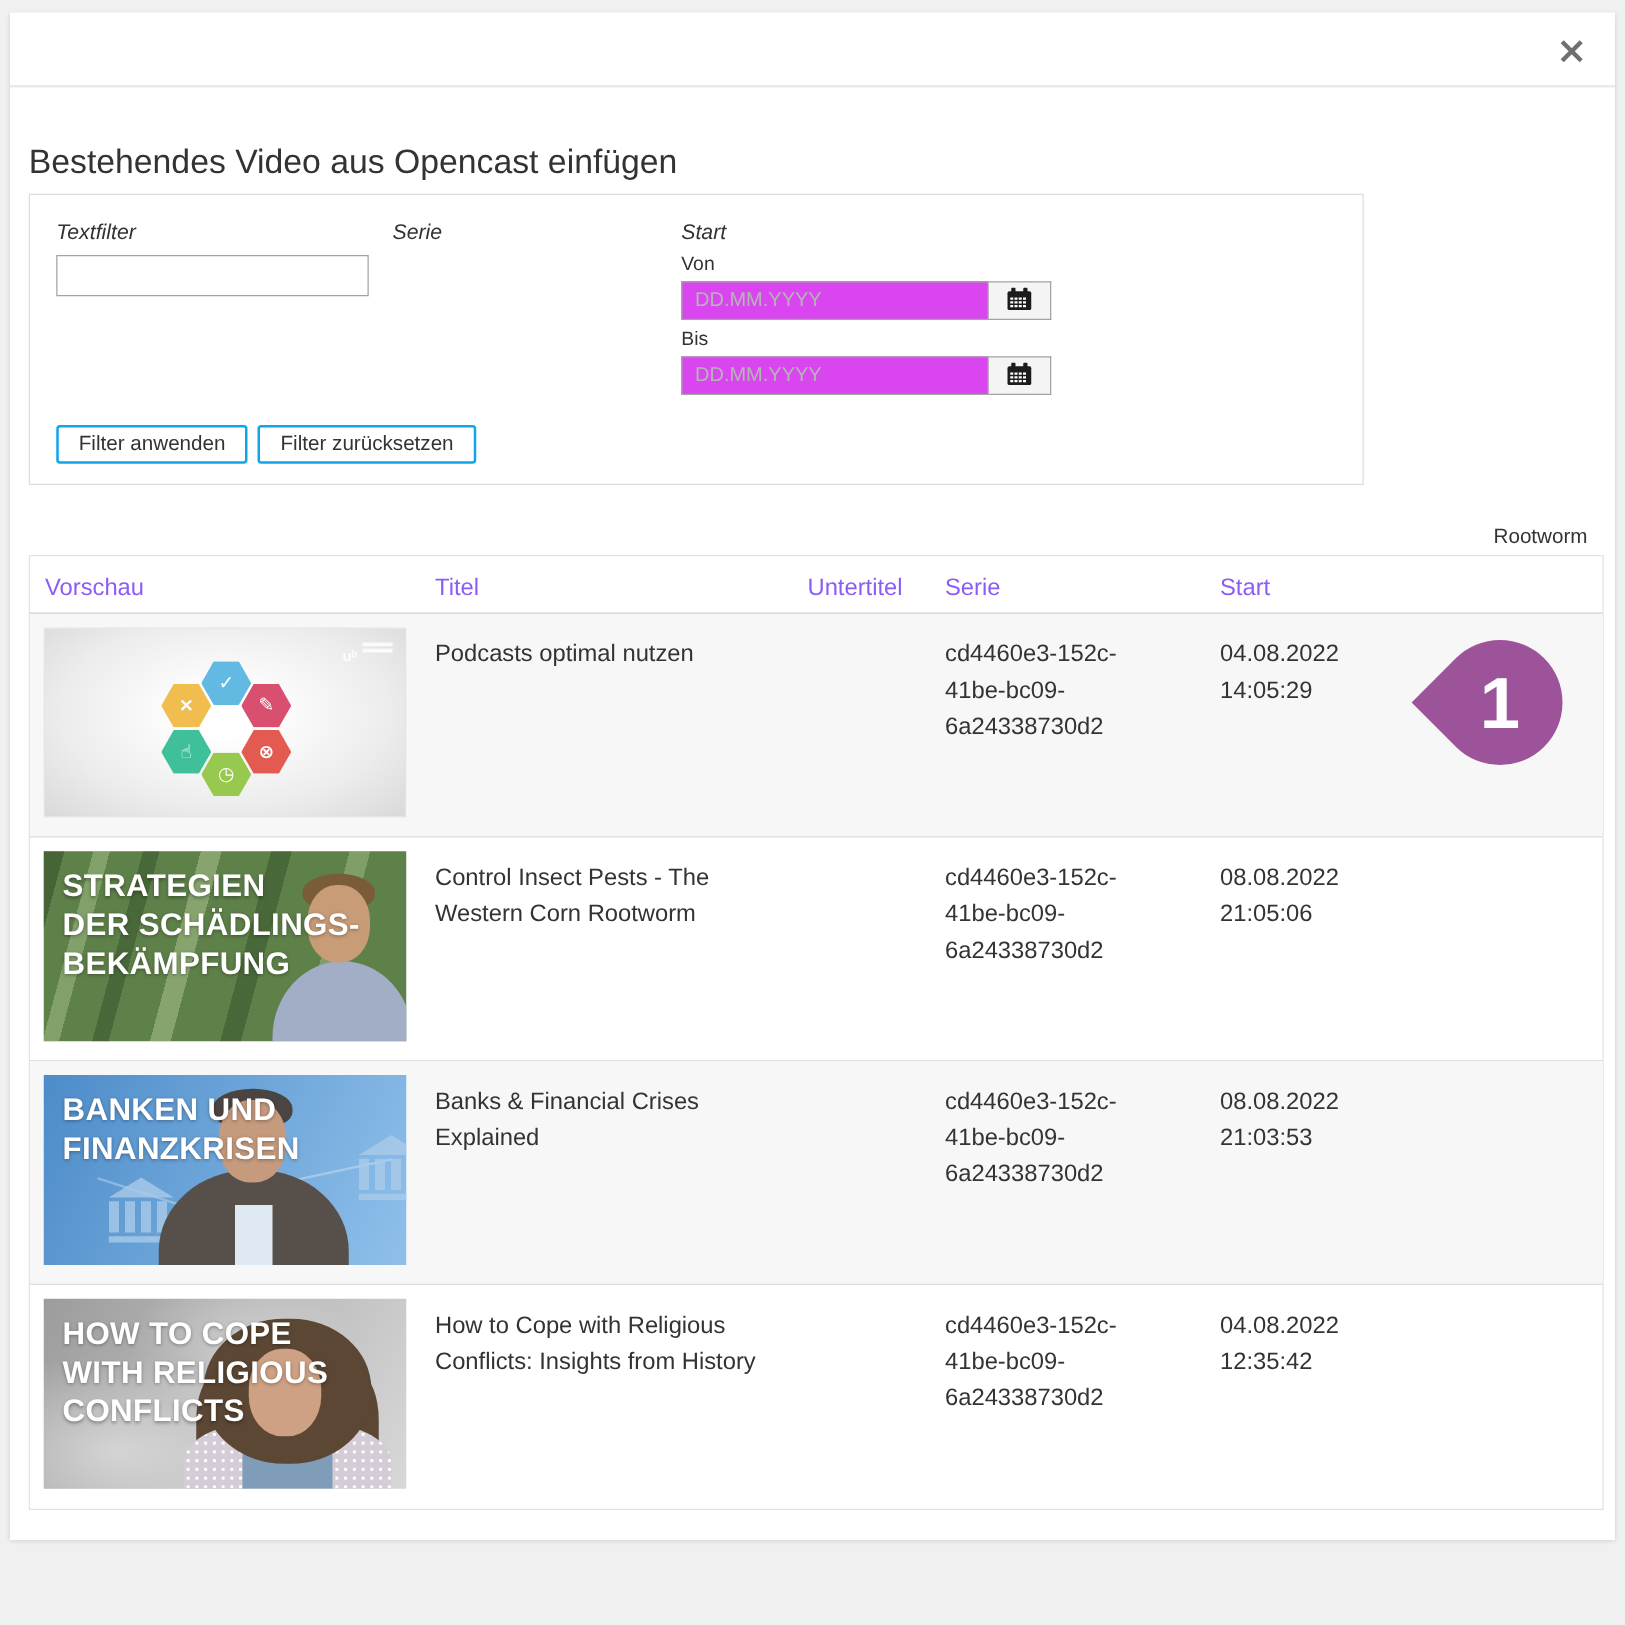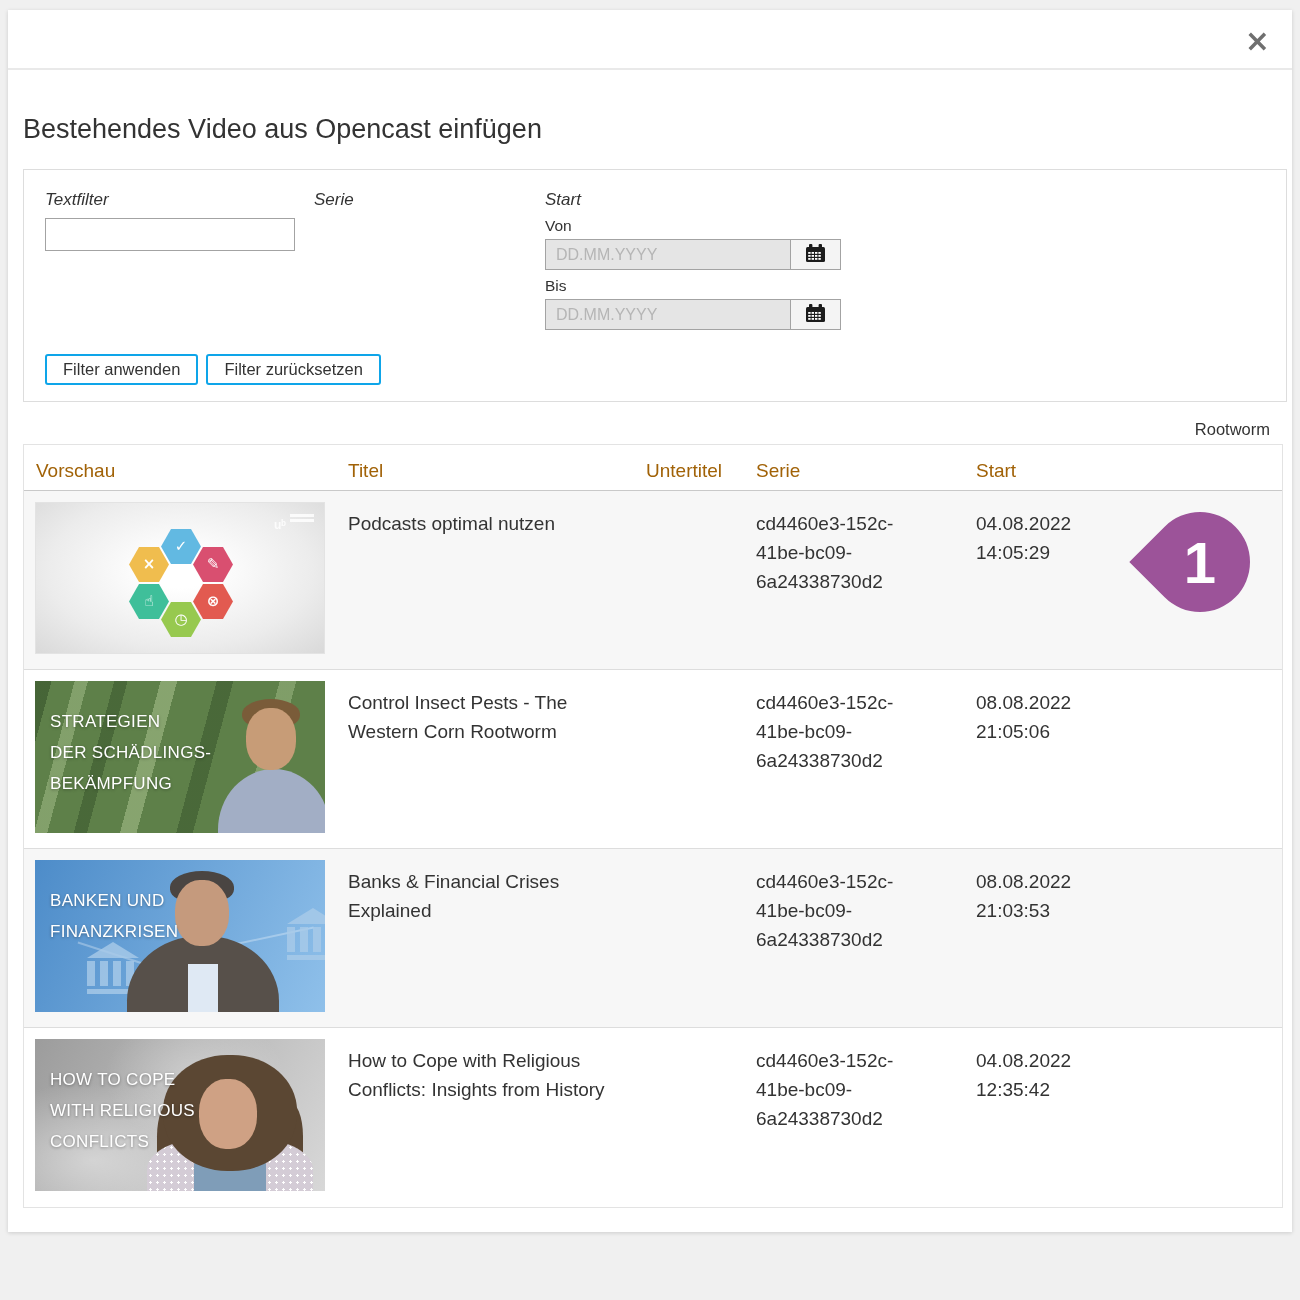--- a/index.html
+++ b/index.html
@@ -8,66 +8,66 @@
   #page { position:relative; width:1300px; height:1300px; overflow:hidden; }
 
   .modal { position:absolute; left:8px; top:10px; width:1284px; height:1222px;
            background:#fff; box-shadow:0 1px 4px rgba(0,0,0,.15); }
   .modal-header { position:relative; height:60px; border-bottom:2px solid #e9e9e9; }
   .close-btn { position:absolute; right:22px; top:16px; background:none; border:none;
                font-size:30px; font-weight:bold; color:#6f6f6f; cursor:pointer; line-height:1;
                font-family:"DejaVu Sans",sans-serif; }
   .modal-title { position:absolute; left:15px; top:104px; font-size:27px; font-weight:400; color:#333; }
 
-  .filter-panel { position:absolute; left:15px; top:159px; width:1264px; height:233px;
+  .filter-panel { position:absolute; left:15px; top:145px; width:1068px; height:233px;
                   border:1px solid #ddd; background:#fff; }
   .f-label { font-size:17px; font-style:italic; color:#333; }
   .fg-text { position:absolute; left:21px; top:20px; }
   .fg-serie { position:absolute; left:290px; top:20px; }
   .fg-start { position:absolute; left:521px; top:20px; }
   .text-input { margin-top:8px; display:block; width:250px; height:33px; border:1px solid #a3a3a3;
                 background:#fff; font-size:16px; padding:0 8px; font-family:inherit; }
   .select-box { margin-top:8px; width:215px; height:32px; border:1px solid #979797; border-radius:5px;
                 background:linear-gradient(#ffffff,#ededed 60%,#dcdcdc); display:flex; align-items:center;
                 justify-content:space-between; padding:0 10px 0 12px; font-size:17px; color:#222; cursor:pointer;
                 box-shadow:0 1px 1px rgba(0,0,0,.08); }
   .sel-arrows { display:flex; flex-direction:column; line-height:.62; font-size:8px; color:#333; }
   .sub-label { font-size:15.5px; font-style:normal; color:#333; margin-top:7px; }
   .date-group { display:flex; margin-top:4px; }
-  .date-input { width:246px; height:31px; border:1px solid #a3a3a3; background:#e5e5e5; font-size:16px;
+  .date-input { width:246px; height:31px; border:1px solid #a3a3a3; background:#d946ef; font-size:16px;
                 padding:0 10px; font-family:inherit; color:#333; }
   .date-input::placeholder { color:#b5b5b5; }
   .cal-btn { width:50px; height:31px; border:1px solid #a3a3a3; border-left:none; background:#f4f4f4;
              display:flex; align-items:center; justify-content:center; cursor:pointer; }
   .filter-actions { position:absolute; left:21px; top:184px; display:flex; gap:8px; }
   .f-btn { height:31px; padding:0 16px; background:#fff; border:2px solid #0ea5e9; border-radius:3px;
            font-size:16.5px; color:#333; font-family:inherit; cursor:pointer; }
 
   .spalten-btn { position:absolute; right:22px; top:410px; font-size:16.5px; color:#333; background:none;
                  border:none; font-family:inherit; cursor:pointer; }
 
   .table { position:absolute; left:15px; top:434px; width:1260px; border:1px solid #e3e3e3; background:#fff; }
   .t-row { display:grid; grid-template-columns:324px 298px 110px 220px 128px 180px; }
   .t-head { height:46px; border-bottom:1px solid #c9c9c9; }
-  .t-head .cell { font-size:19px; color:#a16207; padding-top:11px; }
+  .t-head .cell { font-size:19px; color:#8b5cf6; padding-top:11px; }
   .t-body-row { min-height:179px; border-bottom:1px solid #ddd; cursor:pointer; }
   .t-body-row:last-child { border-bottom:none; }
   .t-body-row.odd { background:#f7f7f7; }
   .cell { font-size:19px; line-height:29px; color:#333; }
   .c-vorschau { padding:11px 0 0 11px; }
   .c-titel { padding:18px 28px 0 0; }
   .c-unter { padding:18px 18px 0 0; text-align:left; }
   .c-serie { padding:18px 64px 0 0; overflow-wrap:break-word; }
   .c-start { padding:18px 10px 0 0; }
   .c-station { padding:18px 10px 0 0; }
   .t-head .c-vorschau { padding:11px 0 0 12px; }
 
   .thumb { position:relative; width:290px; height:152px; overflow:hidden; }
-  .thumb-title { position:absolute; left:15px; top:13px; color:#fff; font-weight:normal; font-size:17px;
-                 line-height:31px; text-shadow:0 1px 3px rgba(0,0,0,.35); letter-spacing:.3px;margin-top:12px; }
+  .thumb-title { position:absolute; left:15px; top:13px; color:#fff; font-weight:bold; font-size:25px;
+                 line-height:31px; text-shadow:0 1px 3px rgba(0,0,0,.35); letter-spacing:.3px; }
 
   
   .thumb-hex { background:radial-gradient(ellipse at 50% 45%, #ffffff 15%, #ececec 65%, #d9d9d9 100%);
                border:1px solid #e3e3e3; }
   .hex { position:absolute; width:40px; height:35px;
          clip-path:polygon(25% 0,75% 0,100% 50%,75% 100%,25% 100%,0 50%);
          display:flex; align-items:center; justify-content:center; color:#fff; font-size:15px;
          font-weight:bold; font-family:"DejaVu Sans",sans-serif; }
   .hex-blue   { left:125px; top:26px;  background:#62b9e2; }
   .hex-pink   { left:157px; top:44px;  background:#d94f70; }

